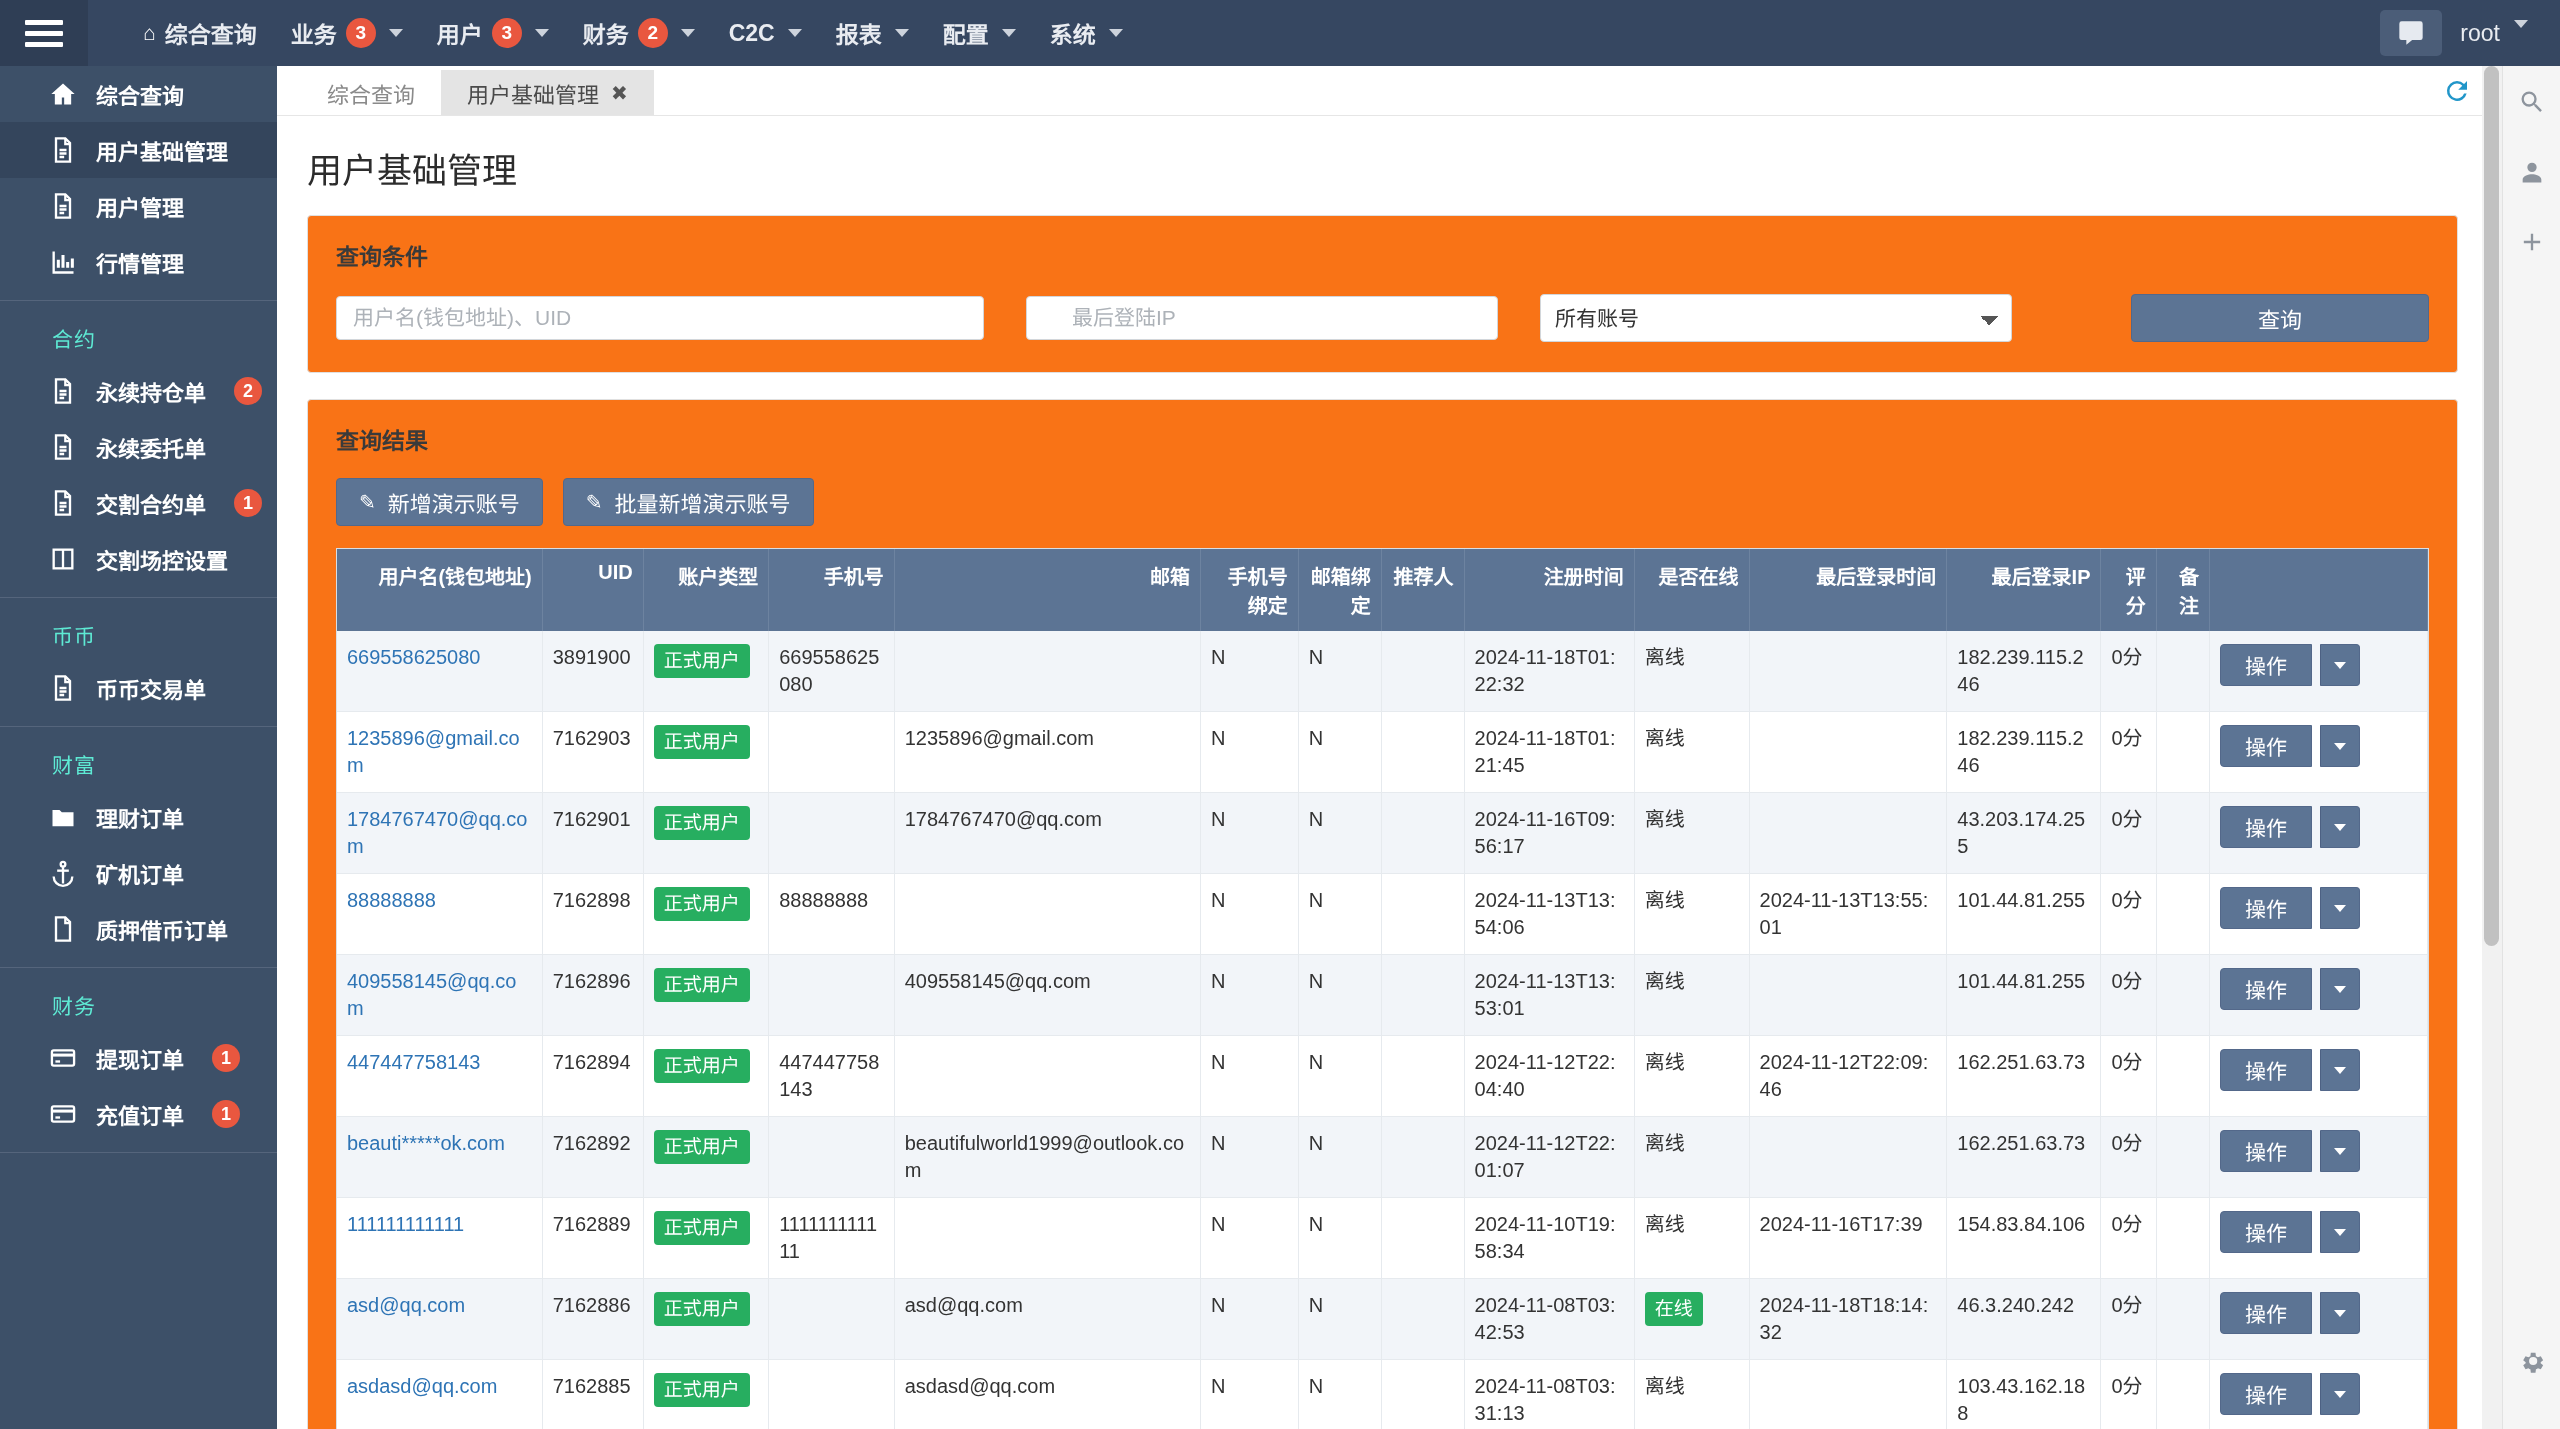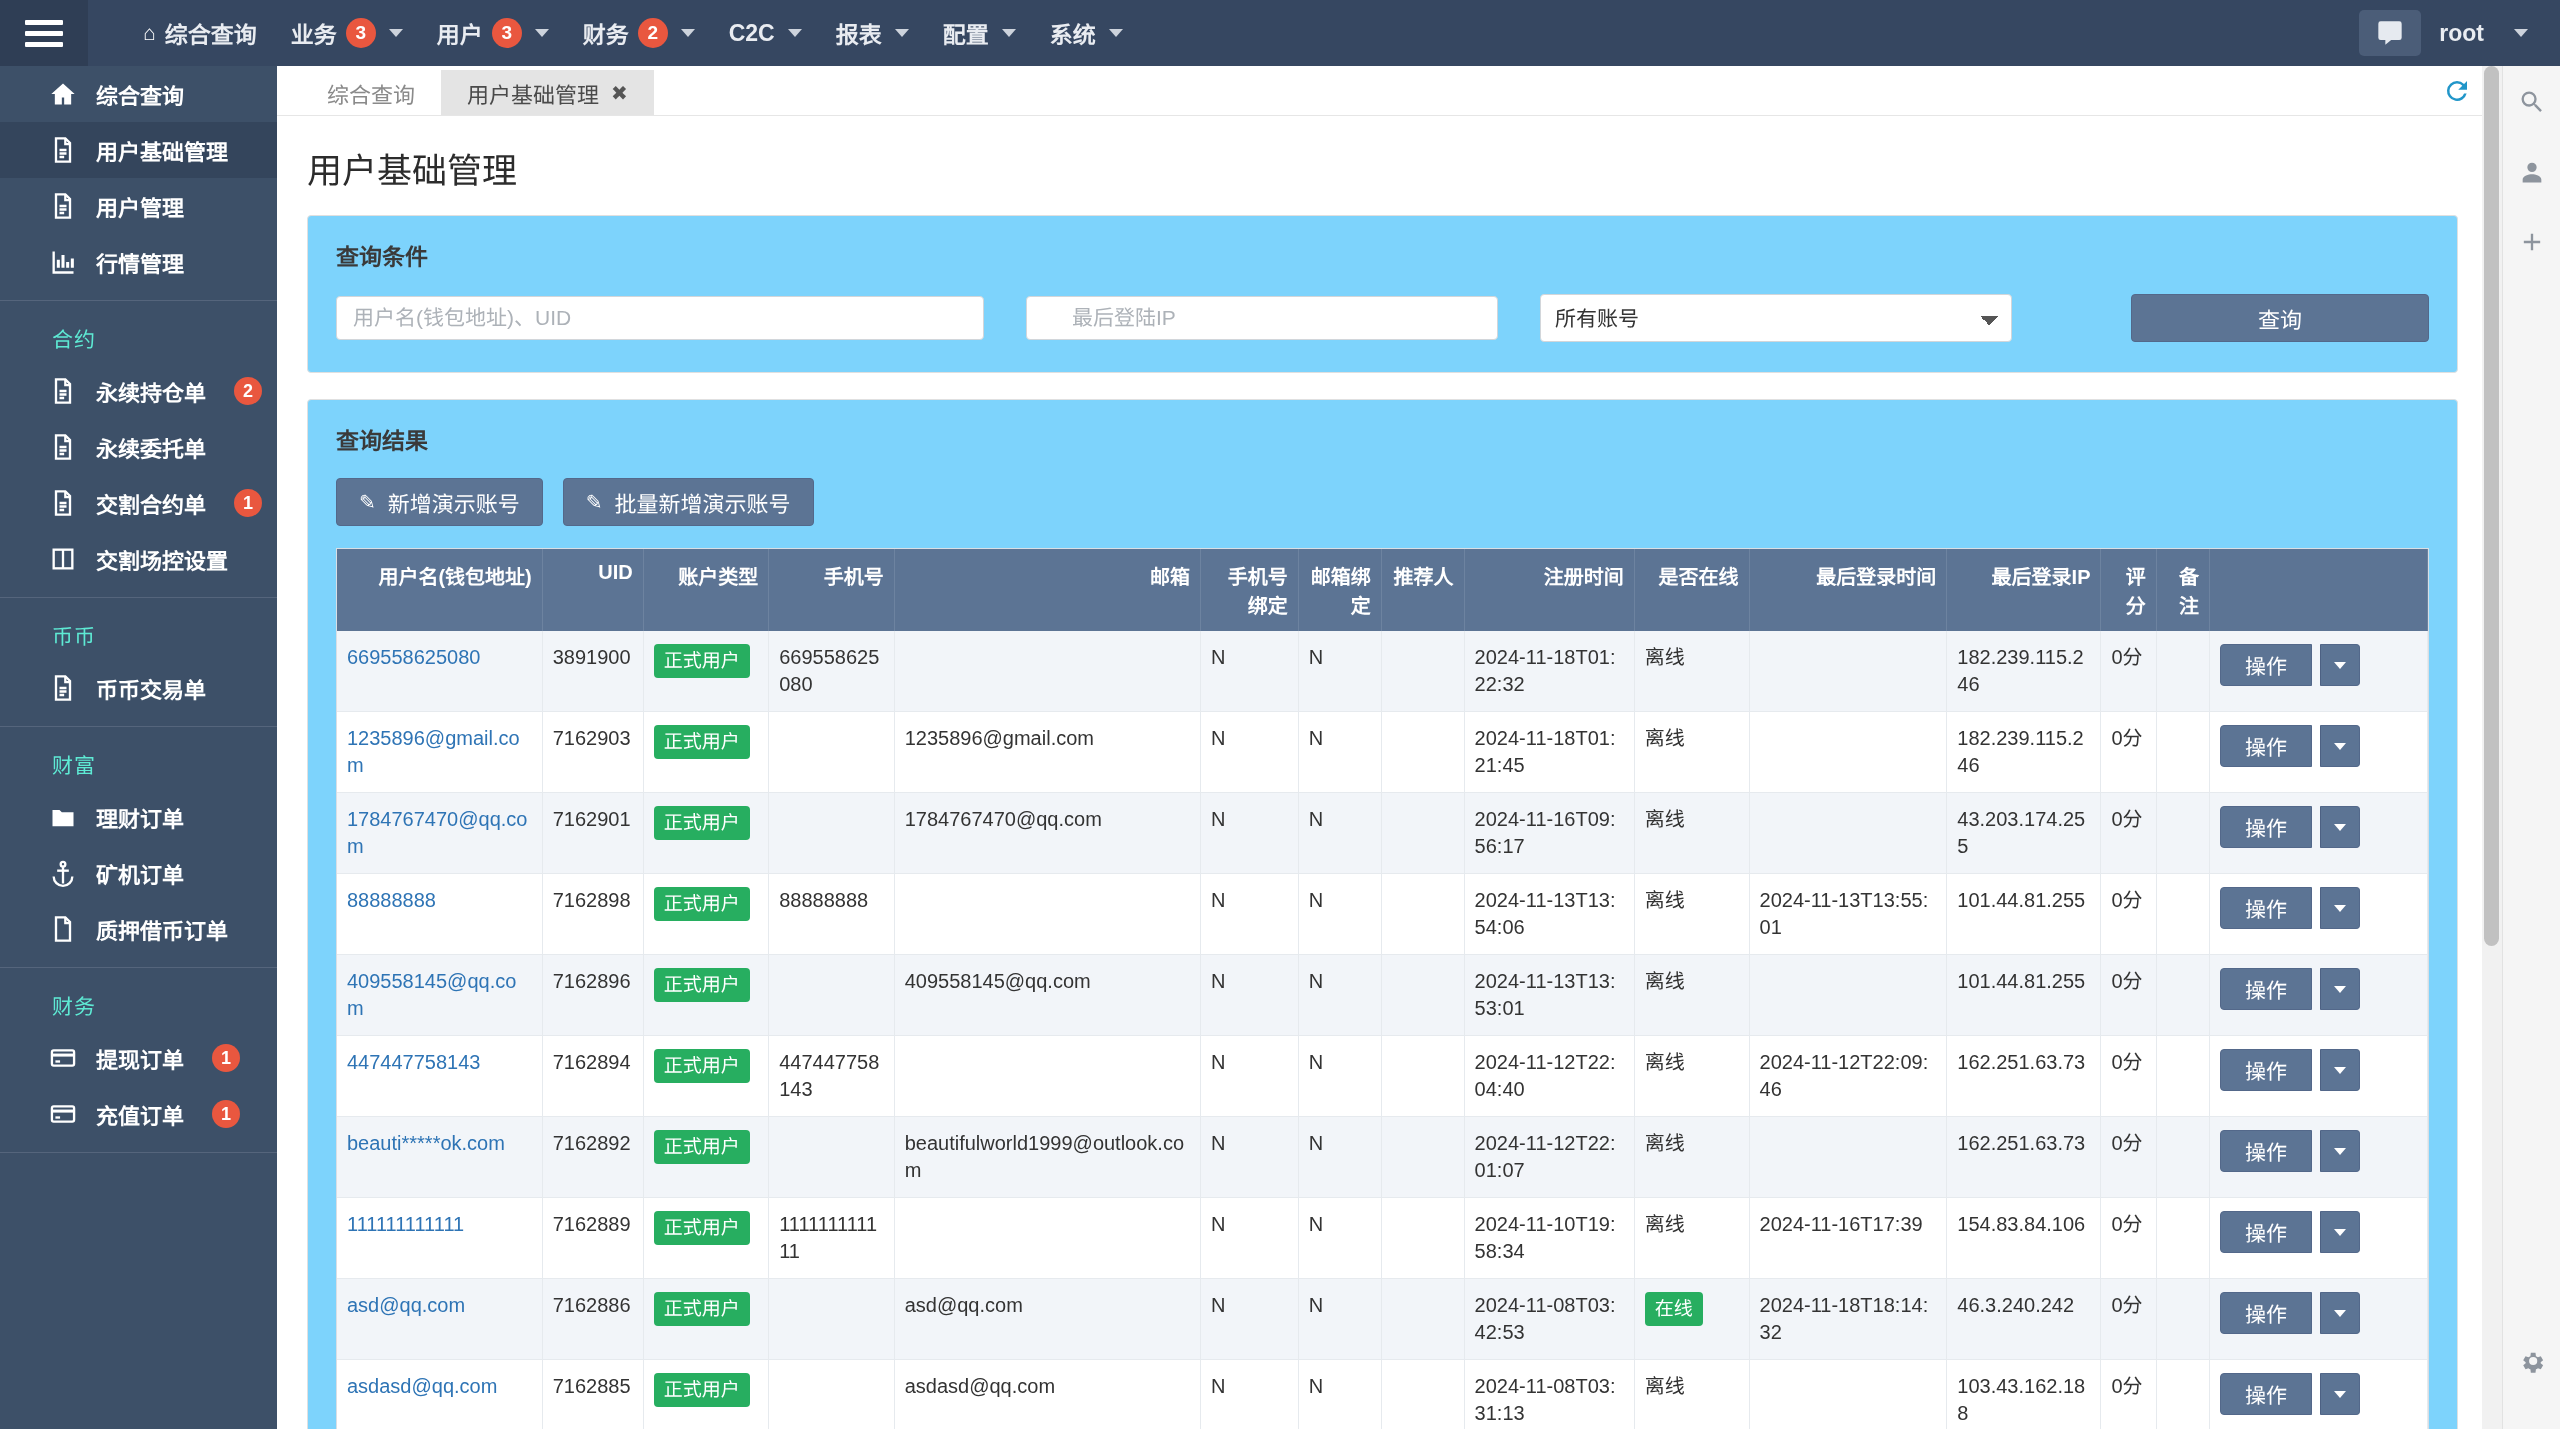--- a/index.html
+++ b/index.html
@@ -41,21 +41,21 @@
   .caret {
     width: 0; height: 0; border-left: 7px solid transparent; border-right: 7px solid transparent;
     border-top: 8px solid #cdd3dc; margin-left: 4px;
   }
   .nav-right { margin-left: auto; display: flex; align-items: center; height: 66px; padding-right: 20px; }
   .chat-btn {
     width: 62px; height: 46px; background: #4b5d78; border-radius: 5px;
     display: flex; align-items: center; justify-content: center; cursor: pointer; margin-right: 18px;
   }
   .chat-btn svg { width: 28px; height: 28px; fill: #e6eaf0; }
-  .user-menu { display: flex; align-items: center; gap: 26px; color: #e9ecf1; font-size: 23px; font-weight: 700; cursor: pointer; padding-right: 12px;}
+  .user-menu { display: flex; gap: 10px; color: #e9ecf1; font-size: 23px; font-weight: 400; cursor: pointer; padding-right: 12px;}
 
   
   .rail {
     position: absolute; top: 66px; right: 0; width: 58px; bottom: 0;
     background: #f5f5f5; border-left: 1px solid #e2e2e2; z-index: 35;
     display: flex; flex-direction: column; align-items: center; padding-top: 14px;
   }
   .rail-ico {
     width: 44px; height: 44px; margin-bottom: 26px; color: #8d949d;
     display: flex; align-items: center; justify-content: center; cursor: pointer;
@@ -104,21 +104,21 @@
   .refresh-btn {
     position: absolute; right: 28px; top: 8px; width: 34px; height: 34px;
     color: #2196c9; cursor: pointer; display:flex;align-items:center;justify-content:center;
   }
   .refresh-btn svg { width: 30px; height: 30px; fill: #2196c9; }
 
   .page-title { font-size: 35px; color: #2c2c2c; padding: 26px 0 22px 30px; font-weight: 400; }
 
   .panel {
     margin: 0 44px 26px 30px; border: 1px solid #e0e0e0; border-radius: 4px;
-    background: #7dd3fc;
+    background: #f97316;
   }
   .panel-head { font-size: 23px; font-weight: 700; color: #3a3a3a; padding: 22px 0 4px 28px; }
   .panel-body { padding: 18px 28px 30px 28px; }
 
   .filter-row { display: flex; align-items: center; gap: 42px; }
   .inp {
     height: 44px; border: 1px solid #d2d6da; border-radius: 4px; background: #fff;
     font-size: 21px; color: #333; padding: 0 16px; outline: none;
   }
   .inp::placeholder { color: #adb2b8; }

